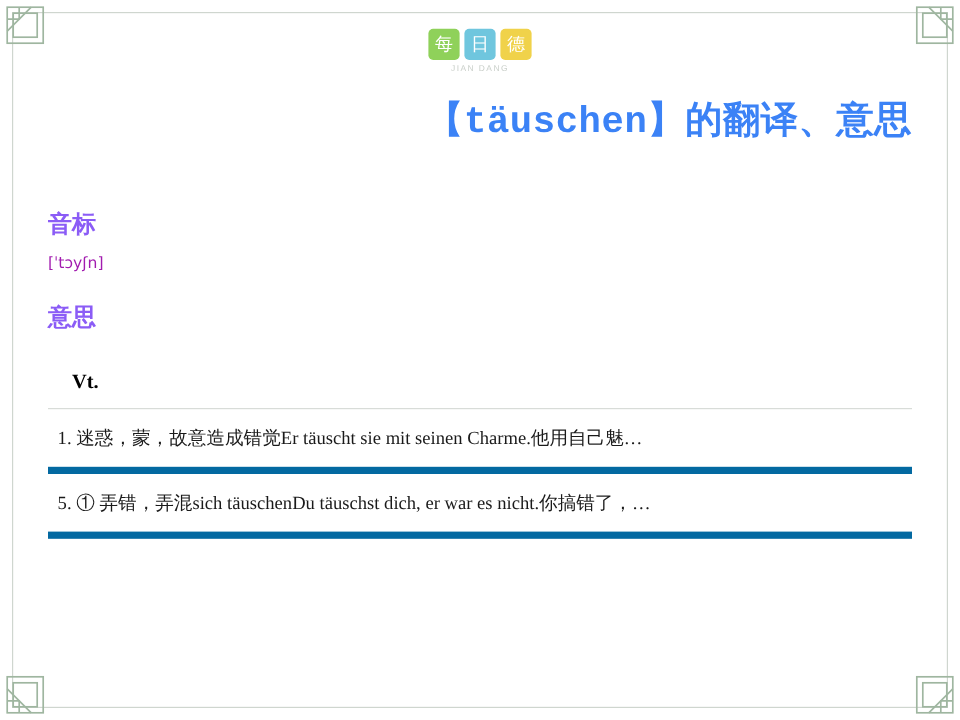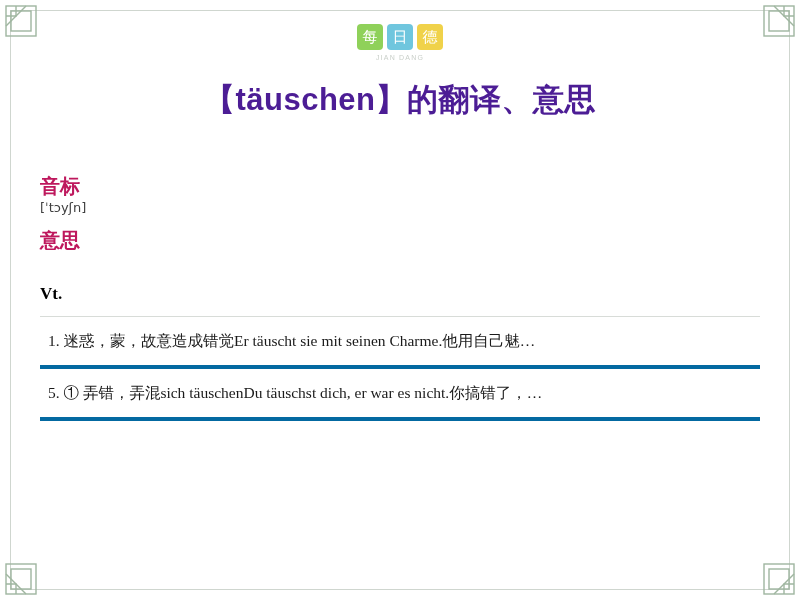--- a/index.html
+++ b/index.html
@@ -84,58 +84,59 @@
     margin-top: 4px;
     font-family: "Liberation Sans", sans-serif;
     font-size: 7px;
     letter-spacing: 1.2px;
     color: #c9cfc9;
   }
 
   
   .title {
     margin-top: 18px;
-    text-align: center;
-    font-family: Liberation Sans, sans-serif;
+    text-align: right;
+    font-family: Liberation Mono, monospace;
     font-weight: bold;
     font-size: 31px;
-    color: #4c1d95;
+    color: #3b82f6;
     letter-spacing: 0.5px;
   }
 
   
   .section-head {
     font-family: "Liberation Serif", serif;
     font-weight: bold;
     font-size: 20px;
-    color: #be185d;
+    color: #8b5cf6;
   }
   .h-phonetic { margin-top: 52px; }
   .phonetic-value {
+    margin-top: 12px;
     font-family: "DejaVu Sans", sans-serif;
     font-size: 13px;
-    color: #404040;
-  }
-  .h-meaning { margin-top: 12px; }
+    color: #a21caf;
+  }
+  .h-meaning { margin-top: 24px; }
 
   .pos {
     margin-top: 30px;
-    margin-left: 0;
+    margin-left: 20px;
     font-family: "Liberation Serif", serif;
     font-weight: bold;
     font-size: 17px;
     color: #000000;
   }
 
   .defs {
     margin-top: 12px;
     border-top: 1px solid #d8dcd8;
   }
   .def-row {
-    border-bottom: 4px solid #0369a1;
+    border-bottom: 6px solid #0369a1;
     padding: 14px 4px 13px 8px;
     font-family: "Liberation Serif", serif;
     font-size: 15.5px;
     color: #1a1a1a;
     white-space: nowrap;
     overflow: hidden;
     text-overflow: ellipsis;
   }
 </style>
 </head>

